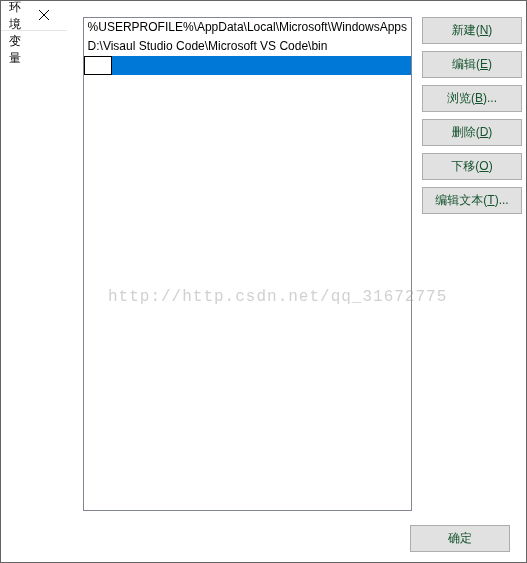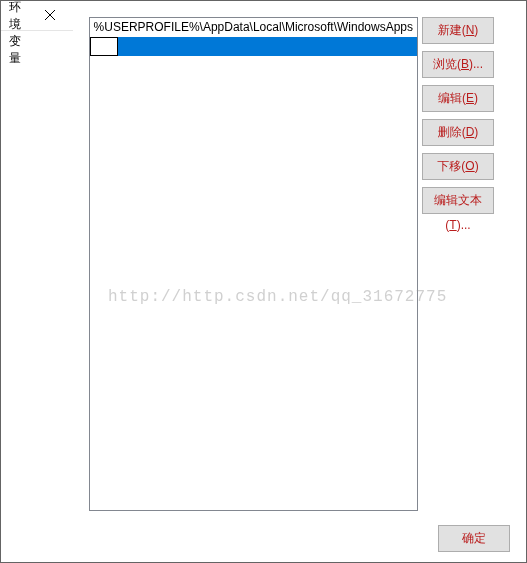--- a/index.html
+++ b/index.html
@@ -45,21 +45,21 @@
     .titlebar-close svg { width: 10px; height: 10px; }
     .content {
       flex: 1;
       display: flex;
       flex-direction: column;
       padding: 16px 16px 10px 16px;
     }
     .main-area {
       flex: 1;
       display: flex;
-      gap: 4px;
+      gap: 10px;
     }
     .listbox {
       flex: 1;
       border: 1px solid #828790;
       background: #fff;
       overflow: hidden;
     }
     .list-row {
       height: 19px;
       line-height: 19px;
@@ -84,27 +84,27 @@
       height: 19px;
       background: #fff;
       border: 1px solid #000;
     }
     .button-column {
       width: 88px;
       display: flex;
       flex-direction: column;
     }
     .btn {
-      width: 72px;
+      width: 100px;
       height: 27px;
       background: #e1e1e1;
       border: 1px solid #adadad;
       text-align: center;
       line-height: 25px;
-      color: #b91c1c;
+      color: #14532d;
       cursor: default;
     }
     .btn + .btn { margin-top: 7px; }
     .btn-group-gap { margin-top: 37px; }
     .mnemonic { text-decoration: underline; }
     .footer {
       display: flex;
       justify-content: flex-end;
       gap: 8px;
       padding-top: 14px;
@@ -132,34 +132,35 @@
             <path d="M0 0 L10 10 M10 0 L0 10" stroke="#000" stroke-width="1" fill="none"></path>
           </svg>
       </span>
     </div>
   </div>
 
   <div class="content">
     <div class="main-area">
       <div class="listbox" id="listbox">
           <div class="list-row">%USERPROFILE%\AppData\Local\Microsoft\WindowsApps</div>
+          <div class="list-row">D:\Visaul Studio Code\Microsoft VS Code\bin</div>
           <div class="list-row selected editing">
             <div class="edit-box"></div>
           </div>
         </div>
 
       <div class="button-column">
         <div class="btn">
           <span>新建</span>(<span class="mnemonic">N</span>)
         </div>
         <div class="btn">
-          <span>浏览</span>(<span class="mnemonic">B</span>)<span>...</span>
+          <span>编辑</span>(<span class="mnemonic">E</span>)
         </div>
         <div class="btn">
-          <span>编辑</span>(<span class="mnemonic">E</span>)
+          <span>浏览</span>(<span class="mnemonic">B</span>)<span>...</span>
         </div>
         <div class="btn">
           <span>删除</span>(<span class="mnemonic">D</span>)
         </div>
 
         <div class="btn">
           <span>下移</span>(<span class="mnemonic">O</span>)
         </div>
 
         <div class="btn btn-group-gap">

